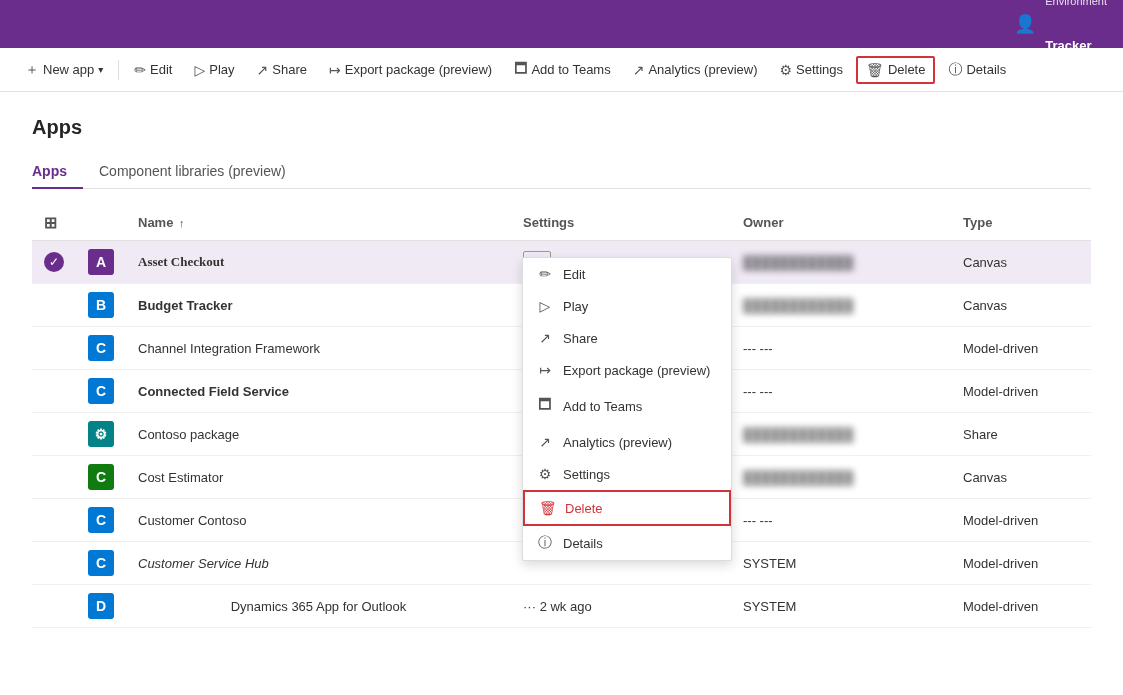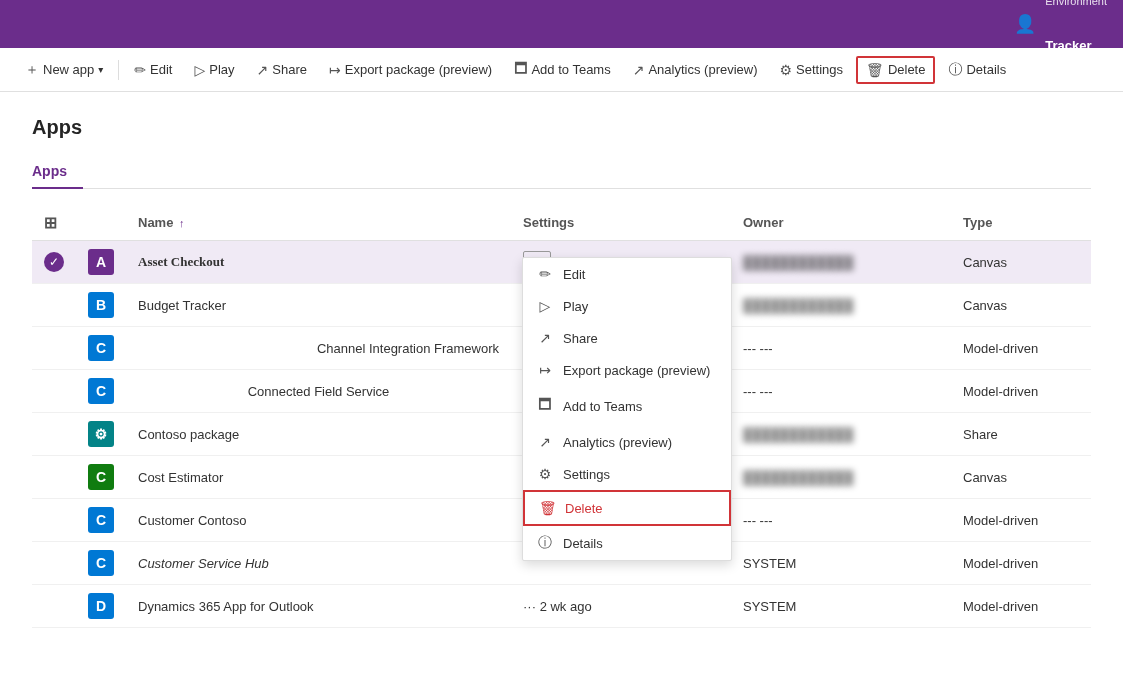--- a/index.html
+++ b/index.html
@@ -250,20 +250,23 @@
     <span>Details</span>
   </button>
 </div>
 
 <div class="main">
   <h1 class="page-title">Apps</h1>
 
   <div class="tabs">
     <div class="tab active">
       <span>Apps</span>
+    </div>
+    <div class="tab">
+      <span>Component libraries (preview)</span>
     </div>
   </div>
 
   <div class="table-wrap">
     <table>
       <thead>
         <tr>
           <th class="col-check">
             <span style="font-size:16px;color:#555;">⊞</span>
           </th>
@@ -294,41 +297,41 @@
             <td class="col-name" style="font-weight: 600; font-family: Liberation Serif, serif;">Asset Checkout</td>
             <td class="col-modified"><button class="three-dots-btn">···</button><span> 8 min ago</span></td>
             <td class="col-owner"><span class="blurred-text">████████████</span></td>
             <td class="col-type">Canvas</td>
           </tr>
           <tr>
             <td class="col-check"></td>
             <td class="col-icon">
               <div class="app-icon" style="background: rgb(0, 120, 212);">B</div>
             </td>
-            <td class="col-name" style="font-weight: normal;">Budget Tracker</td>
+            <td class="col-name" style="font-weight: bold;">Budget Tracker</td>
             <td class="col-modified"></td>
             <td class="col-owner"><span class="blurred-text">████████████</span></td>
             <td class="col-type">Canvas</td>
           </tr>
           <tr>
             <td class="col-check"></td>
             <td class="col-icon">
               <div class="app-icon" style="background: rgb(0, 120, 212);">C</div>
             </td>
-            <td class="col-name" style="font-weight: normal; text-align: right;">Channel Integration Framework</td>
+            <td class="col-name" style="font-weight: normal;">Channel Integration Framework</td>
             <td class="col-modified"></td>
             <td class="col-owner">--- ---</td>
             <td class="col-type">Model-driven</td>
           </tr>
           <tr>
             <td class="col-check"></td>
             <td class="col-icon">
               <div class="app-icon" style="background: rgb(0, 120, 212);">C</div>
             </td>
-            <td class="col-name" style="font-weight: normal; text-align: center;">Connected Field Service</td>
+            <td class="col-name" style="font-weight: bold;">Connected Field Service</td>
             <td class="col-modified"></td>
             <td class="col-owner">--- ---</td>
             <td class="col-type">Model-driven</td>
           </tr>
           <tr>
             <td class="col-check"></td>
             <td class="col-icon">
               <div class="app-icon" style="background: rgb(3, 131, 135);">⚙</div>
             </td>
             <td class="col-name" style="font-weight: normal;">Contoso package</td>
@@ -364,21 +367,21 @@
             <td class="col-name" style="font-weight: normal; font-style: italic;">Customer Service Hub</td>
             <td class="col-modified"></td>
             <td class="col-owner">SYSTEM</td>
             <td class="col-type">Model-driven</td>
           </tr>
           <tr>
             <td class="col-check"></td>
             <td class="col-icon">
               <div class="app-icon" style="background: rgb(0, 120, 212);">D</div>
             </td>
-            <td class="col-name" style="font-weight: normal;">Dynamics 365 App for Outlook</td>
+            <td class="col-name" style="font-weight: normal; text-align: center;">Dynamics 365 App for Outlook</td>
             <td class="col-modified"><span>···</span> <span>2 wk ago</span></td>
             <td class="col-owner">SYSTEM</td>
             <td class="col-type">Model-driven</td>
           </tr>
         </tbody>
     </table>
 
     <div class="context-menu">
       <div class="context-menu-item">
         <span class="menu-icon">✏</span>

